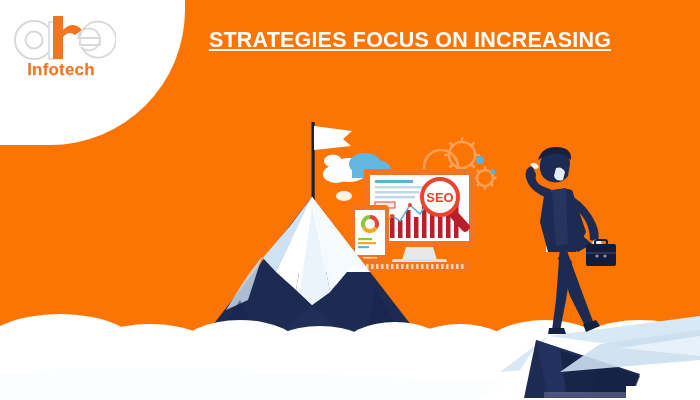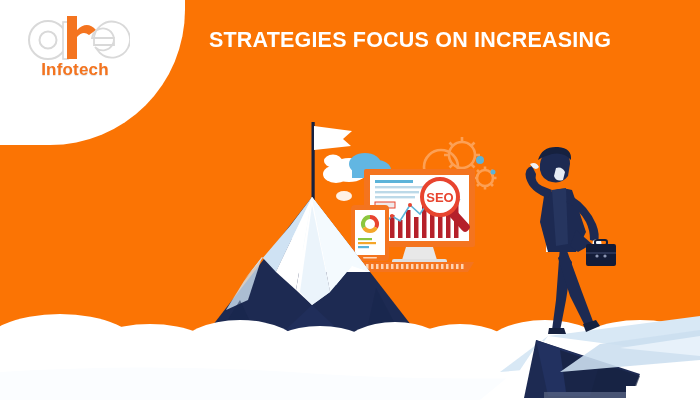--- a/index.html
+++ b/index.html
@@ -15,21 +15,21 @@
     position:absolute;
     left:-70px;top:-80px;
     width:255px;height:225px;
     background:#ffffff;
     border-bottom-right-radius:135px;
   }
 
   
   .logo{
     position:absolute;
-    left:20px;top:12px;
+    left:6px;top:12px;
     width:110px;height:78px;
     text-align:center;
   }
   .logo-mark{
     position:relative;
     width:110px;height:50px;
   }
   .logo-mark svg{display:block;}
   .logo-word{
     font-size:17px;
@@ -47,21 +47,21 @@
     left:132px;top:26px;
     width:556px;
     text-align:center;
     color:#ffffff;
     font-weight:bold;
     font-size:21.5px;
     line-height:28px;
     letter-spacing:.2px;
     font-family:"Liberation Sans",sans-serif;
   }
-  .headline .l1{display:block;}
+  .headline .l1{display:block;text-decoration:underline;}
   .headline .l2{display:block;}
 
   
   .art{
     position:absolute;
     left:0;top:0;
     width:700px;height:400px;
     pointer-events:none;
   }
 </style>

